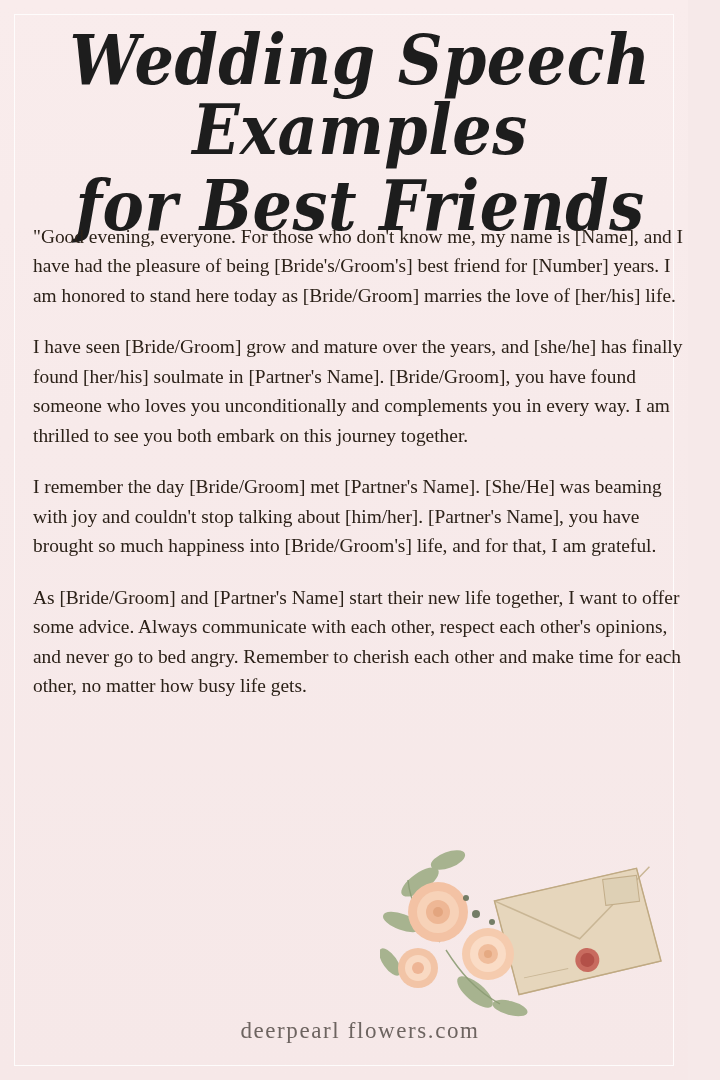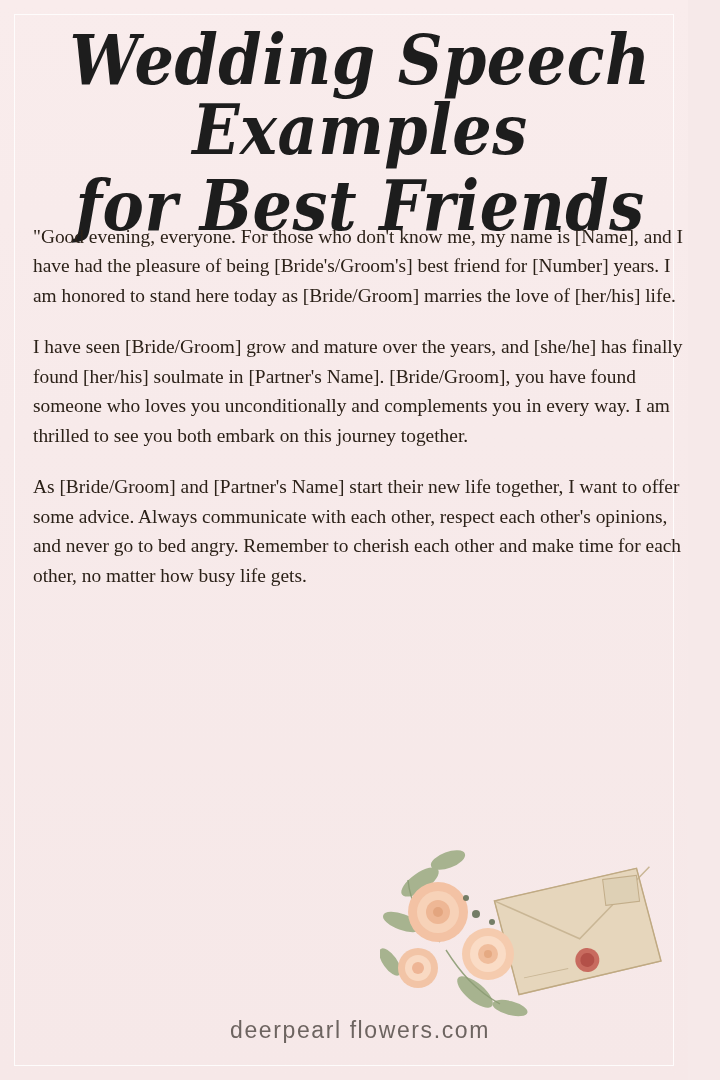--- a/index.html
+++ b/index.html
@@ -72,21 +72,21 @@
   }
   .speech p:last-child {
     margin-bottom: 0;
   }
   .footer {
     position: absolute;
     left: 0;
     bottom: 36px;
     width: 720px;
     text-align: center;
-    font-family: Liberation Sans, sans-serif;
+    font-family: Liberation Serif, serif;
     font-size: 23px;
     letter-spacing: 1.6px;
     color: #6d6460;
   }
   .art {
     position: absolute;
     right: 18px;
     bottom: 58px;
     width: 290px;
     height: 200px;
@@ -101,20 +101,21 @@
   <div class="inner-border"></div>
 
   <div class="title-block">
     <div class="title-line title-line-1">Wedding Speech Examples</div>
     <div class="title-line title-line-2">for Best Friends</div>
   </div>
 
   <div class="speech">
     <p>"Good evening, everyone. For those who don't know me, my name is [Name], and I have had the pleasure of being [Bride's/Groom's] best friend for [Number] years. I am honored to stand here today as [Bride/Groom] marries the love of [her/his] life.</p>
     <p>I have seen [Bride/Groom] grow and mature over the years, and [she/he] has finally found [her/his] soulmate in [Partner's Name]. [Bride/Groom], you have found someone who loves you unconditionally and complements you in every way. I am thrilled to see you both embark on this journey together.</p>
+    <p>I remember the day [Bride/Groom] met [Partner's Name]. [She/He] was beaming with joy and couldn't stop talking about [him/her]. [Partner's Name], you have brought so much happiness into [Bride/Groom's] life, and for that, I am grateful.</p>
     <p>As [Bride/Groom] and [Partner's Name] start their new life together, I want to offer some advice. Always communicate with each other, respect each other's opinions, and never go to bed angry. Remember to cherish each other and make time for each other, no matter how busy life gets.</p>
   </div>
 
   <div class="art">
     <svg viewBox="0 0 290 200" width="290" height="200" xmlns="http://www.w3.org/2000/svg">
 
       <g transform="rotate(-7 190 120)">
         <path d="M120 70 L265 55 L278 150 L133 166 Z" fill="#e6d6bc" stroke="#c9b695" stroke-width="1.5"></path>
         <path d="M120 70 L200 118 L278 55" fill="none" stroke="#c9b695" stroke-width="1.5"></path>
         <path d="M120 70 L265 55 L278 150 L133 166 Z" fill="none" stroke="#bfa880" stroke-width="1"></path>

